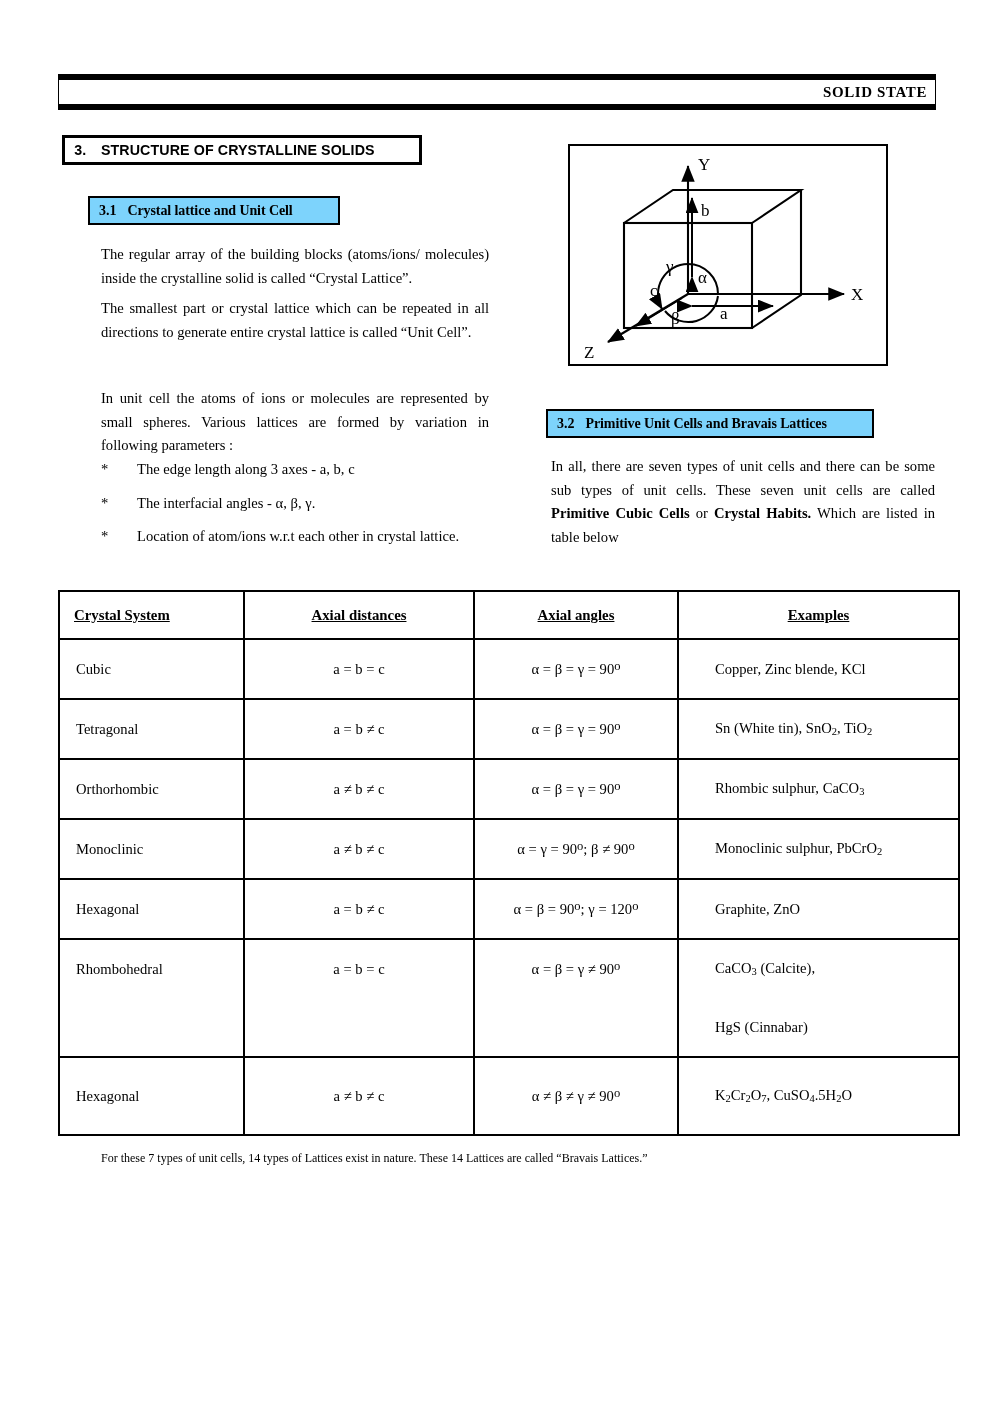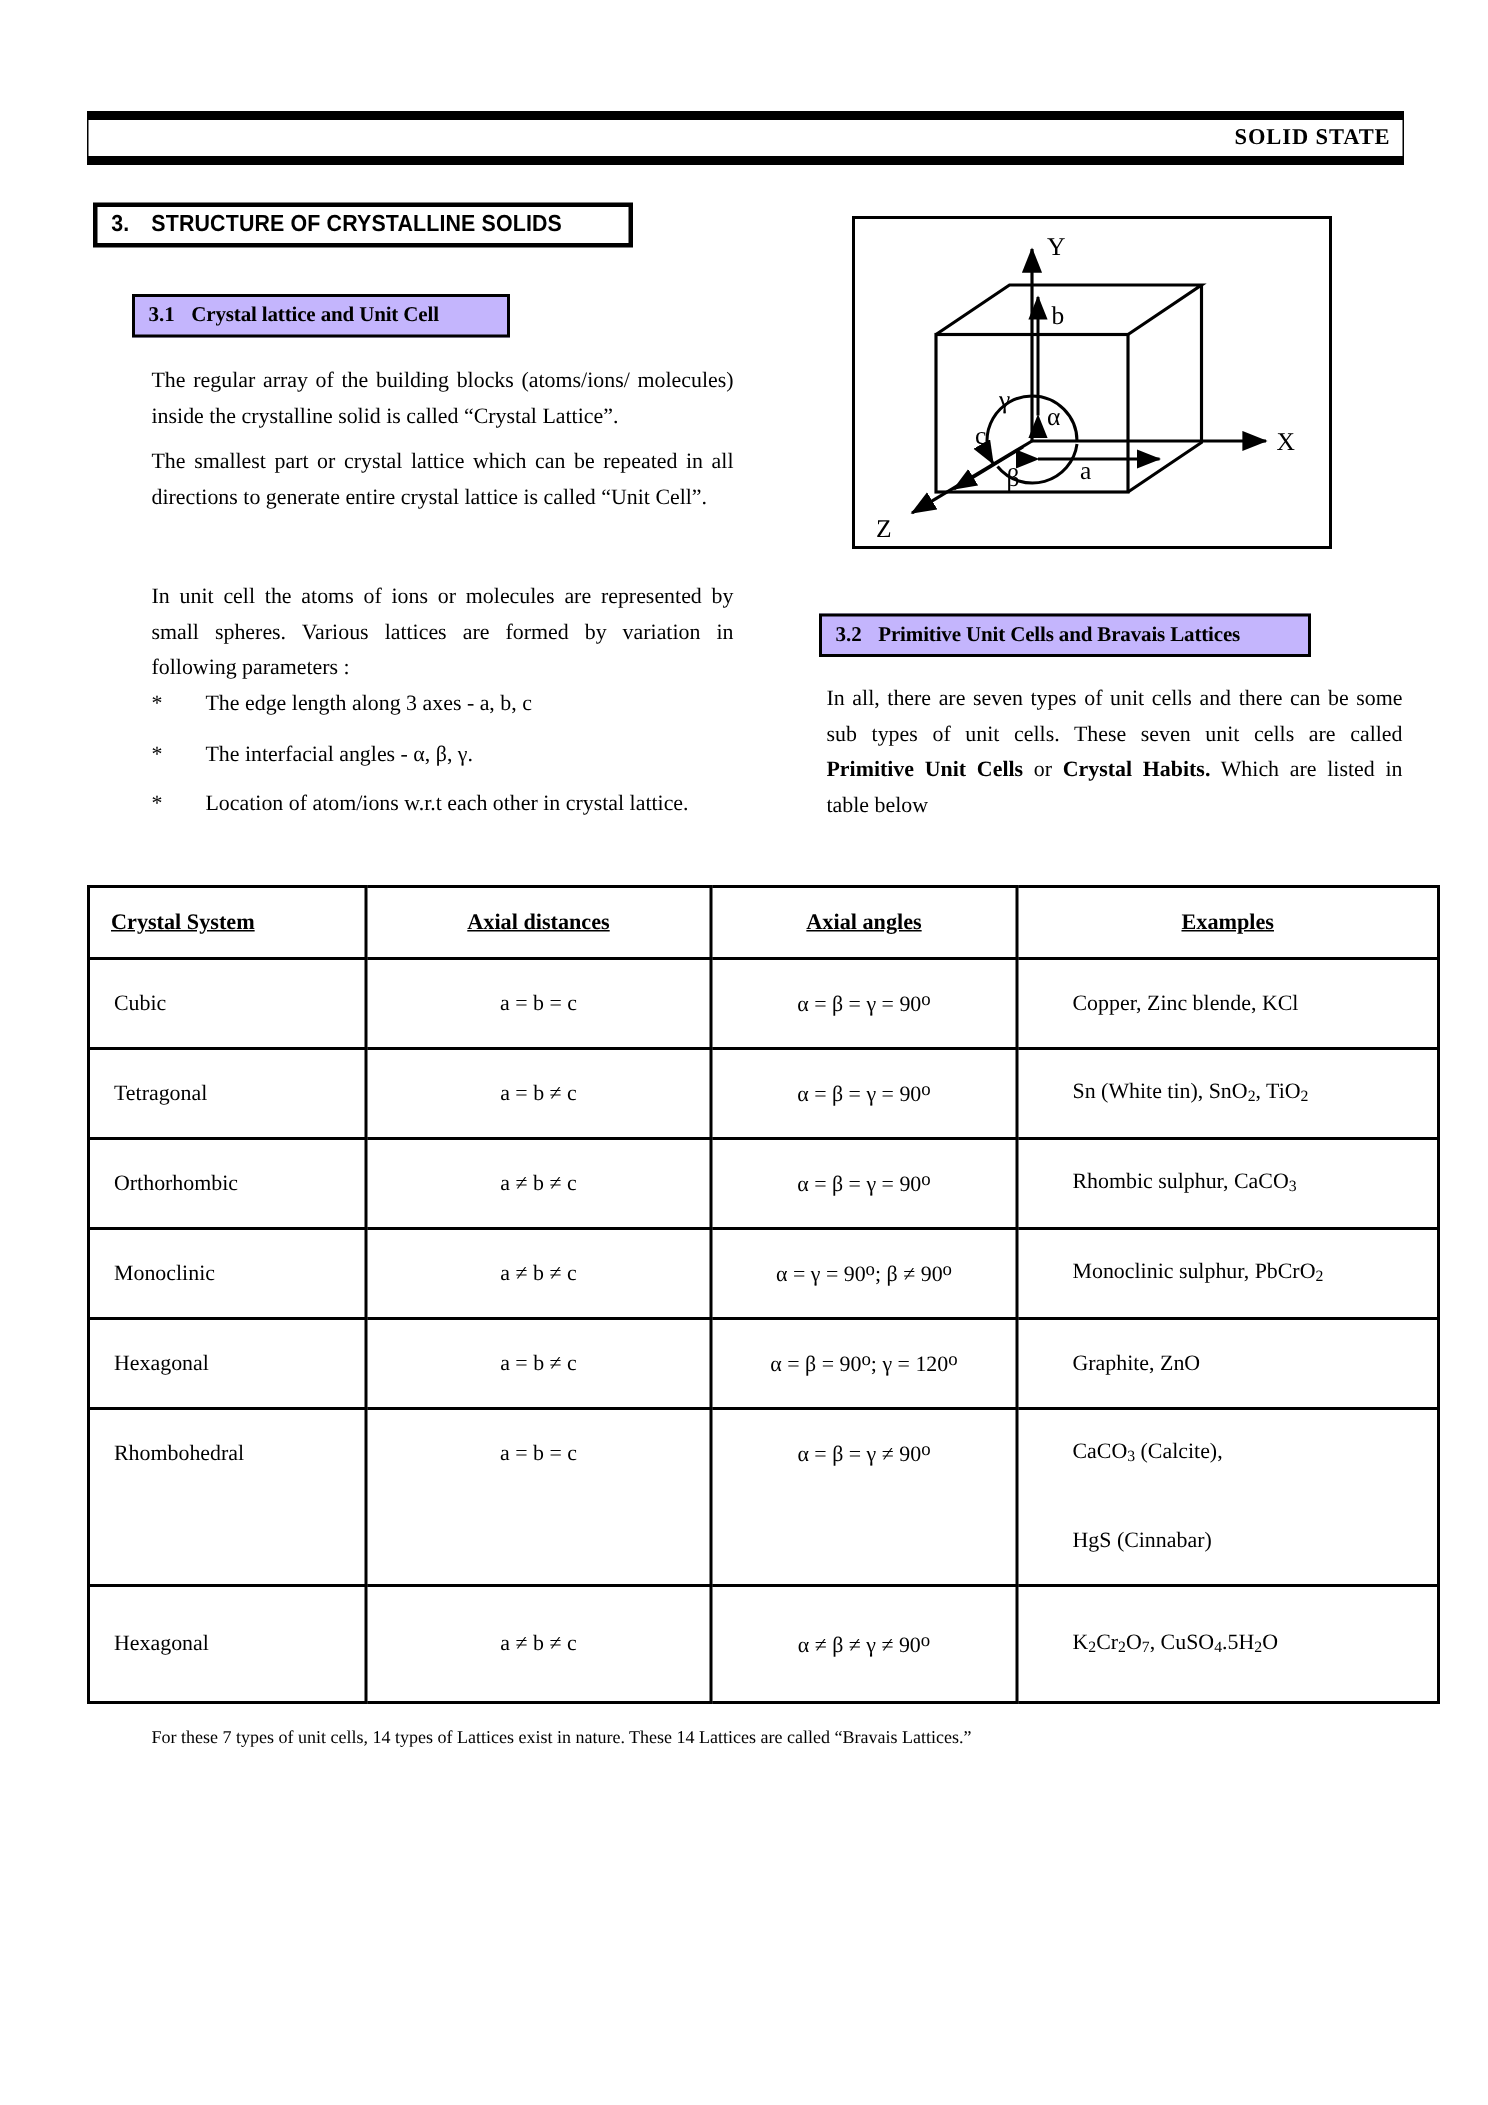--- a/index.html
+++ b/index.html
@@ -83,21 +83,21 @@
     transform-origin: left center;
   }
 
   
   .sec-sub-box {
     position: absolute;
     border: 2.5px solid #000;
     box-sizing: border-box;
     display: flex;
     align-items: center;
-    background: #c4b5fd;
+    background: #7dd3fc;
   }
   .sec-sub-num {
     font-weight: bold;
     font-size: 14px;
     padding-left: 9px;
   }
   .sec-sub-title {
     font-weight: bold;
     font-size: 14px;
     padding-left: 11px;
@@ -292,21 +292,21 @@
       </g>
     </svg>
   </div>
 
   <div class="sec-sub-box" id="sec32">
     <span class="sec-sub-num">3.2</span>
     <span class="sec-sub-title">Primitive Unit Cells and Bravais Lattices</span>
   </div>
 
   <div class="para" id="p4">
-    <span>In all, there are seven types of unit cells and there can be some sub types of unit cells. These seven unit cells are called </span><b class="inline">Primitive Unit Cells</b><span> or </span><b class="inline">Crystal Habits.</b><span> Which are listed in table below</span>
+    <span>In all, there are seven types of unit cells and there can be some sub types of unit cells. These seven unit cells are called </span><b class="inline">Primitive Cubic Cells</b><span> or </span><b class="inline">Crystal Habits.</b><span> Which are listed in table below</span>
   </div>
 
   <table class="crystal-table">
     <thead>
       <tr>
         <th class="col-sys" style="width:169px">Crystal System</th>
         <th style="width:228px">Axial distances</th>
         <th style="width:202px">Axial angles</th>
         <th style="width:279px">Examples</th>
       </tr>

